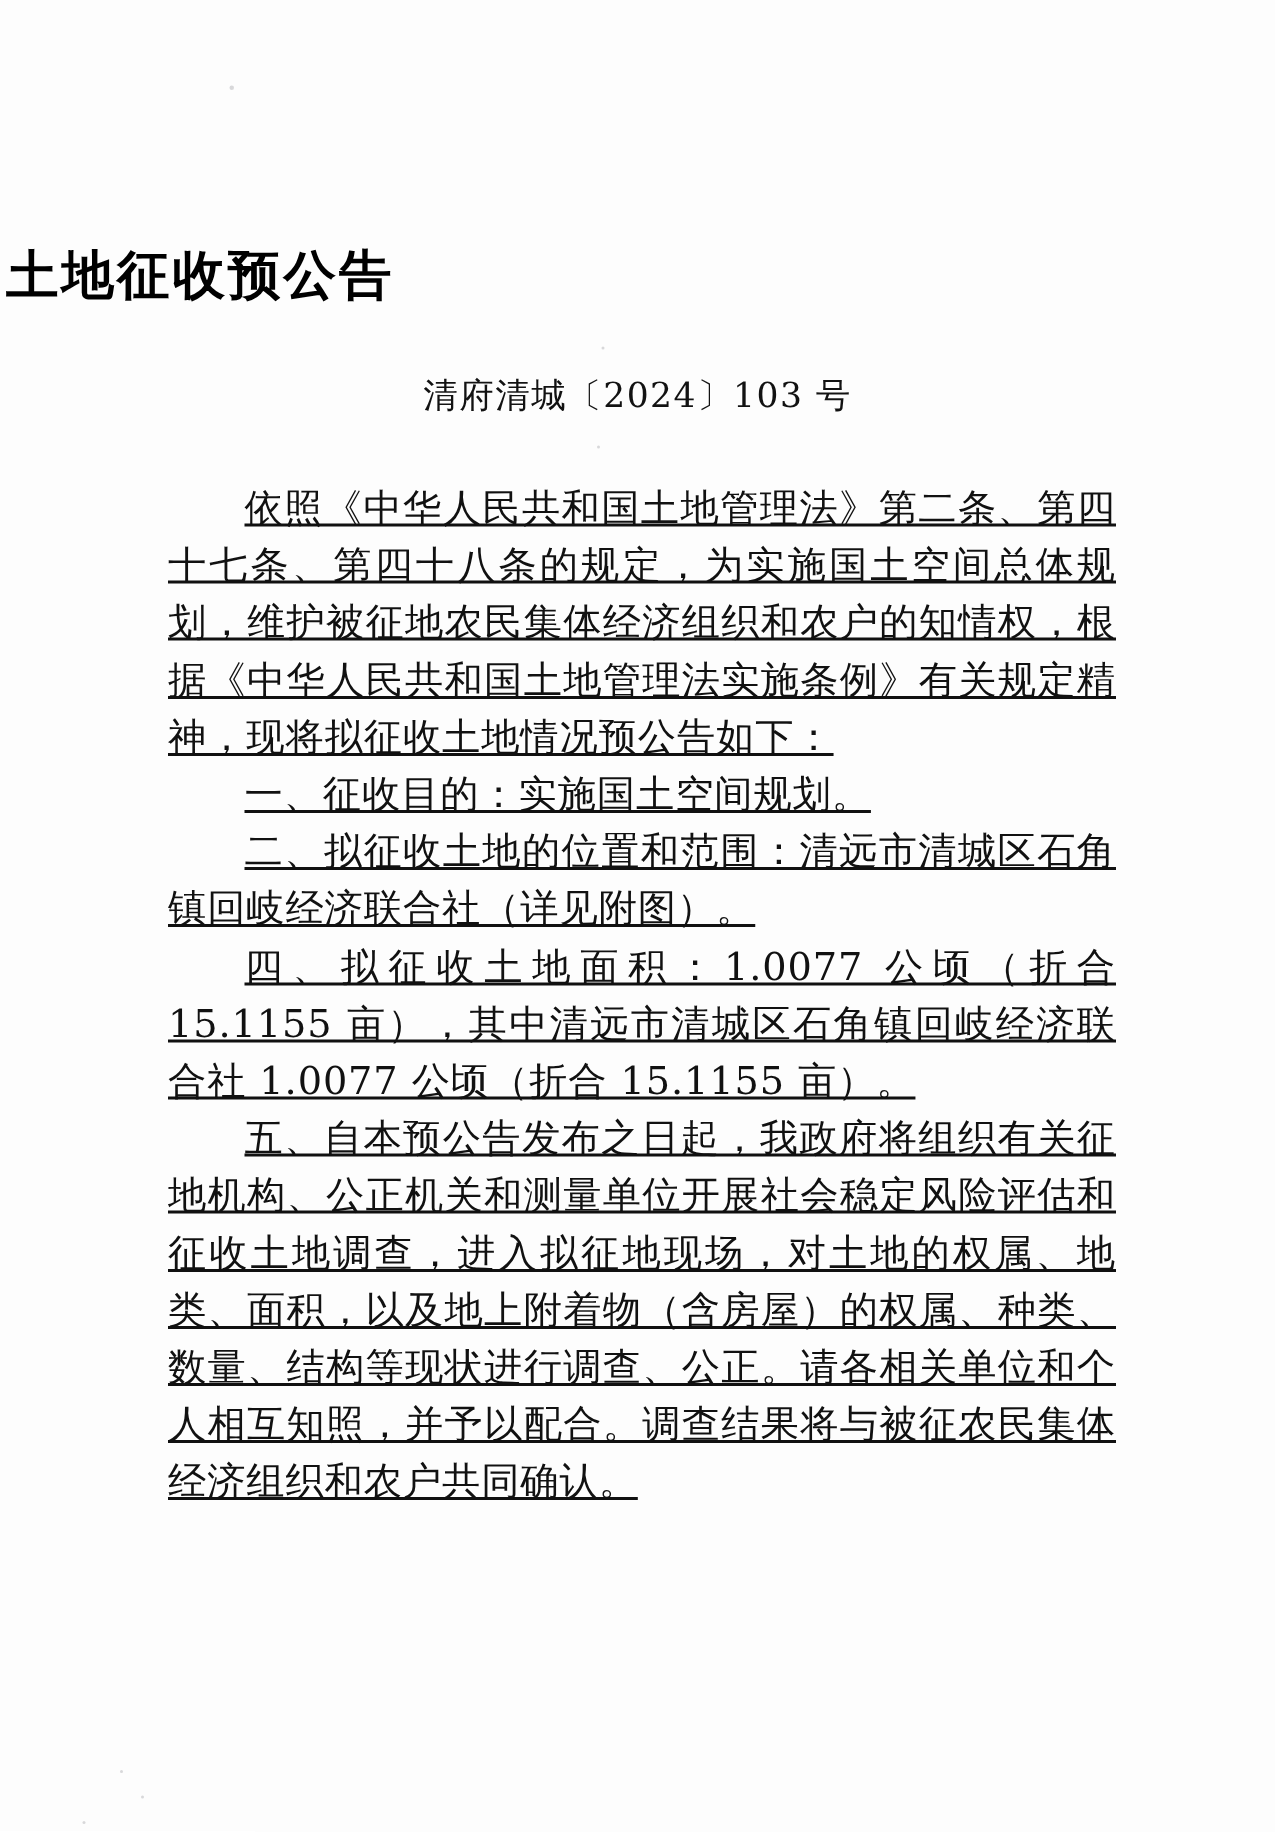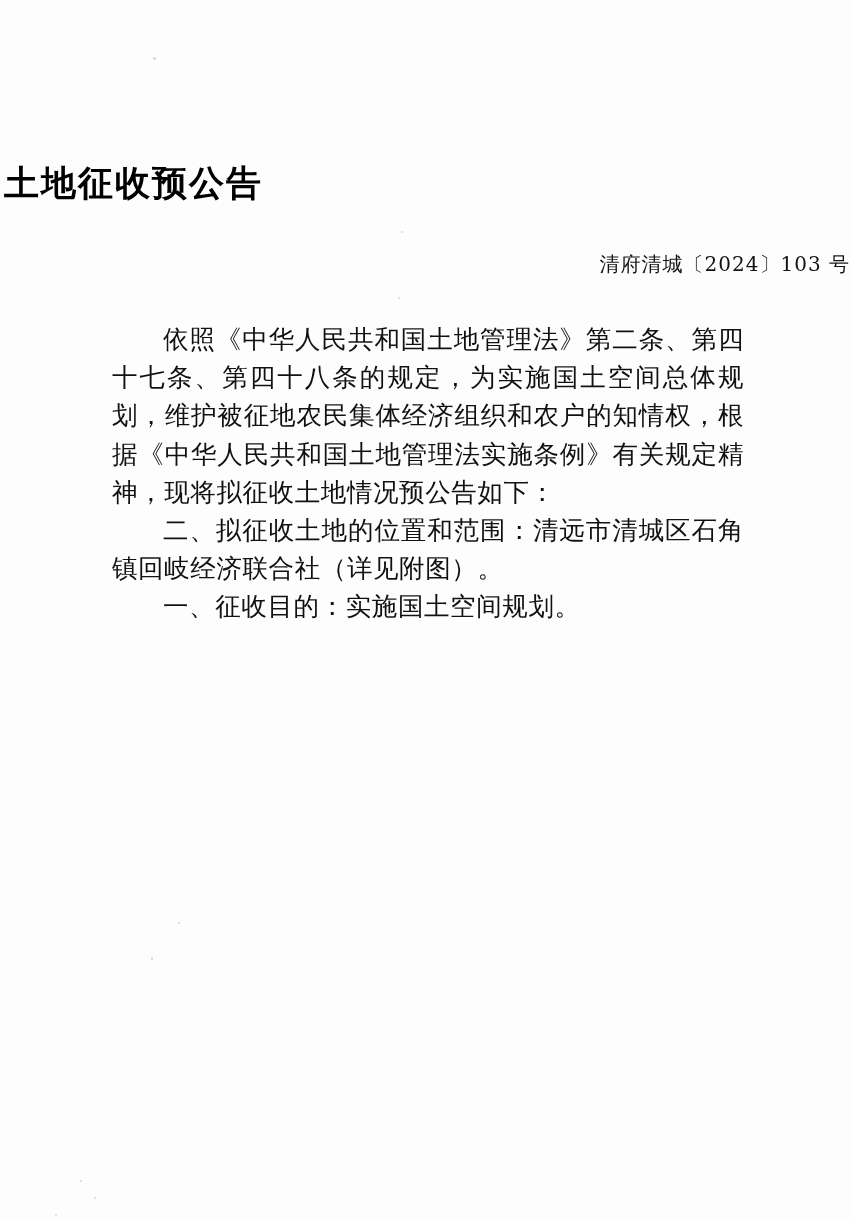--- a/index.html
+++ b/index.html
@@ -37,22 +37,22 @@
     line-height: 48px;
     color: #000;
     white-space: nowrap;
   }
   
   .doc-number {
     position: absolute;
     top: 247px;
     left: 0;
     width: 850px;
-    text-align: right;
-    font-size: 20px;
+    text-align: center;
+    font-size: 23px;
     line-height: 34px;
     letter-spacing: 1px;
     color: #121212;
     white-space: nowrap;
   }
   
   .body-block {
     position: absolute;
     top: 320px;
     left: 112px;
@@ -60,20 +60,21 @@
   }
   .para {
     font-size: 25.5px;
     line-height: 38.2px;
     text-align: justify;
     text-align-last: left;
     text-justify: inter-character;
     margin: 0;
     letter-spacing: .6px;
     color: #111;
+    text-decoration: underline;
   }
   .para.indent {
     text-indent: 2em;
   }
   .para.numbered {
     text-indent: 2em;
   }
 </style>
 </head>
 <body>
@@ -91,23 +92,25 @@
   <div class="speck" style="left:55px;top:1214px;width:2px;height:2px;"></div>
 
   <div class="doc-title">土地征收预公告</div>
 
   <div class="doc-number">清府清城〔2024〕103 号</div>
 
   <div class="body-block">
 
     <p class="para indent">依照《中华人民共和国土地管理法》第二条、第四十七条、第四十八条的规定，为实施国土空间总体规划，维护被征地农民集体经济组织和农户的知情权，根据《中华人民共和国土地管理法实施条例》有关规定精神，现将拟征收土地情况预公告如下：</p>
 
+    <p class="para numbered">一、征收目的：实施国土空间规划。</p>
+
     <p class="para numbered">二、拟征收土地的位置和范围：清远市清城区石角镇回岐经济联合社（详见附图）。</p>
 
-    <p class="para numbered">一、征收目的：实施国土空间规划。</p>
 
+    <p class="para numbered">四、拟征收土地面积：1.0077 公顷（折合 15.1155 亩），其中清远市清城区石角镇回岐经济联合社 1.0077 公顷（折合 15.1155 亩）。</p>
 
-
+    <p class="para numbered">五、自本预公告发布之日起，我政府将组织有关征地机构、公正机关和测量单位开展社会稳定风险评估和征收土地调查，进入拟征地现场，对土地的权属、地类、面积，以及地上附着物（含房屋）的权属、种类、数量、结构等现状进行调查、公正。请各相关单位和个人相互知照，并予以配合。调查结果将与被征农民集体经济组织和农户共同确认。</p>
 
 
   </div>
 
 </div>
 
 </body></html>

